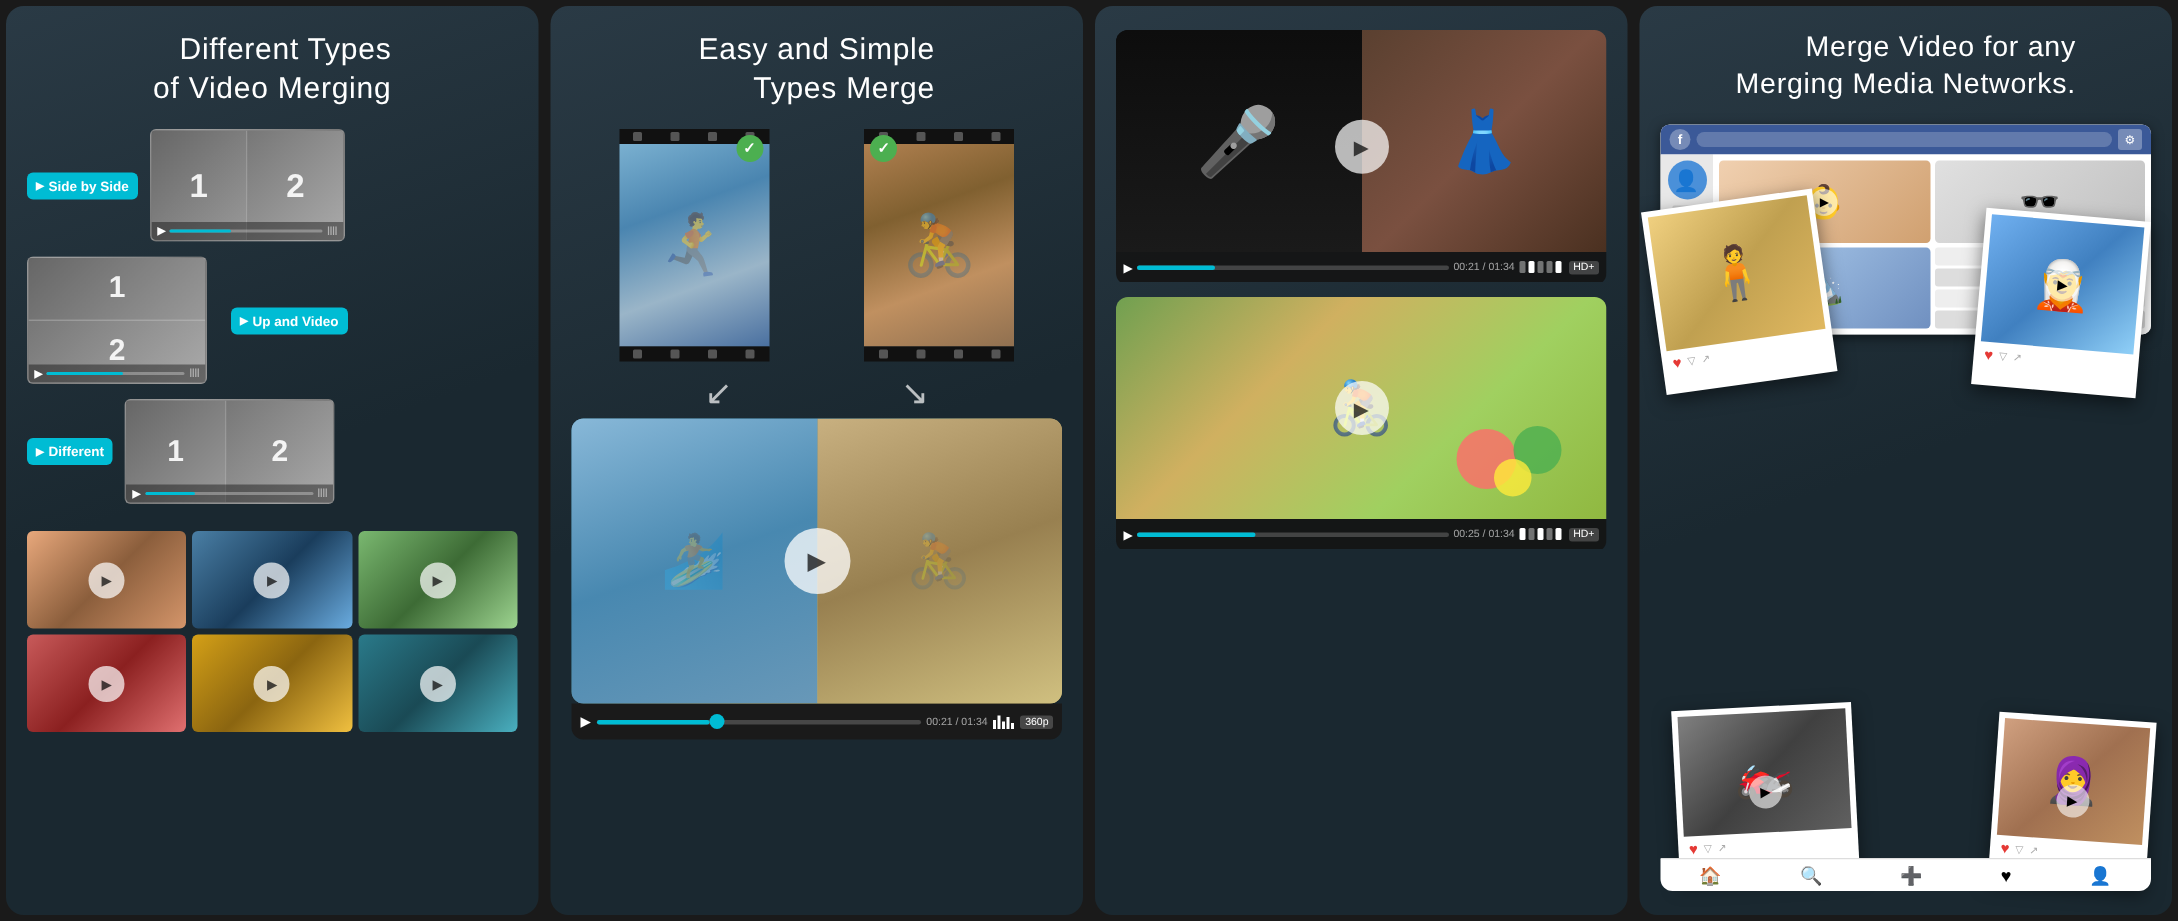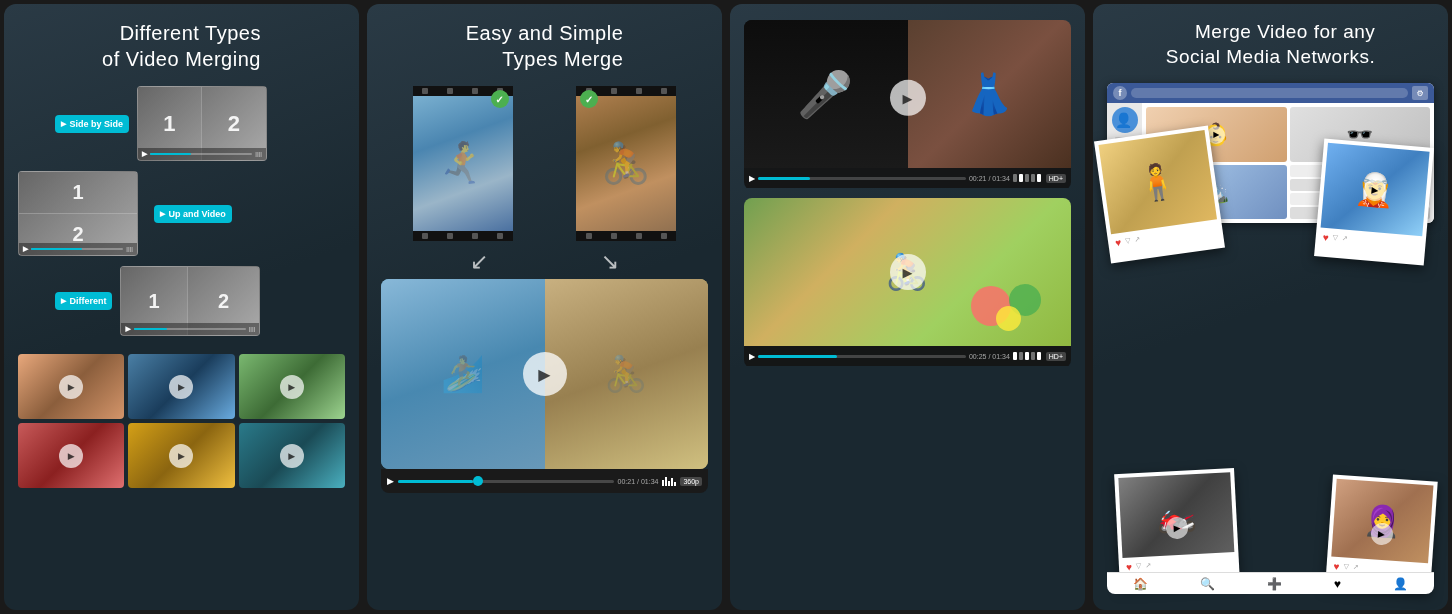--- a/index.html
+++ b/index.html
@@ -48,21 +48,20 @@
       background: #00bcd4;
       color: white;
       font-size: 9px;
       font-weight: bold;
       padding: 4px 6px;
       border-radius: 4px;
       white-space: nowrap;
       display: flex;
       align-items: center;
       gap: 3px;
-      margin-left: 37px;
     }
 
     .merge-badge::before {
       content: "▶";
       font-size: 7px;
     }
 
     .preview-box {
       background: linear-gradient(135deg, #555 0%, #888 50%, #555 100%);
       border-radius: 4px;
@@ -616,21 +615,21 @@
         <div class="p3-dot"></div>
         <div class="p3-dot active"></div>
       </div>
       <span style="color:white;font-size:7px;background:rgba(255,255,255,0.2);padding:1px 3px;border-radius:2px;margin-left:2px;">HD+</span>
     </div>
   </div>
 </div>
 
 <div class="panel">
   <h2 class="panel-title" style="white-space: pre-line;font-size:19px;">Merge Video for any
-Social Media Networks.</h2>
+Merging Media Networks.</h2>
 
   <div style="flex:1;width:100%;position:relative;">
 
     <div style="position:absolute;top:0;left:0;right:0;background:white;border-radius:6px;overflow:hidden;box-shadow:0 2px 8px rgba(0,0,0,0.5);z-index:1;">
       <div style="height:20px;background:#3b5998;display:flex;align-items:center;padding:0 6px;gap:4px;">
         <div style="width:14px;height:14px;border-radius:50%;background:rgba(255,255,255,0.3);display:flex;align-items:center;justify-content:center;color:white;font-size:9px;font-weight:bold;">f</div>
         <div style="flex:1;height:10px;background:rgba(255,255,255,0.2);border-radius:5px;"></div>
         <div style="width:16px;height:14px;background:rgba(255,255,255,0.3);border-radius:2px;display:flex;align-items:center;justify-content:center;">
           <span style="color:white;font-size:8px;">⚙</span>
         </div>

